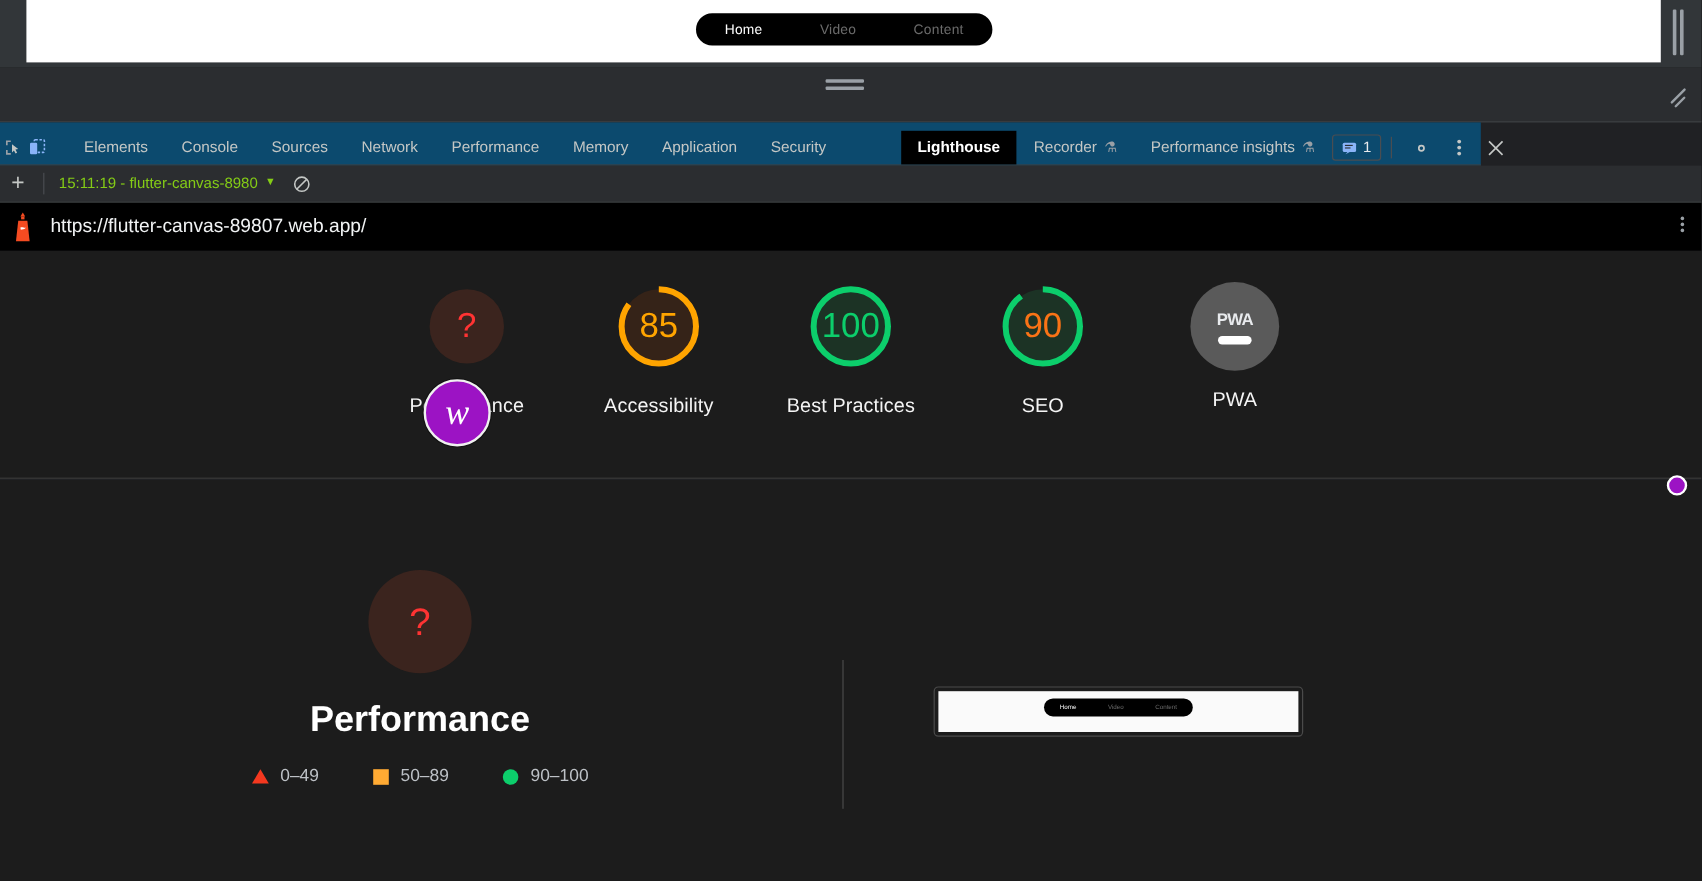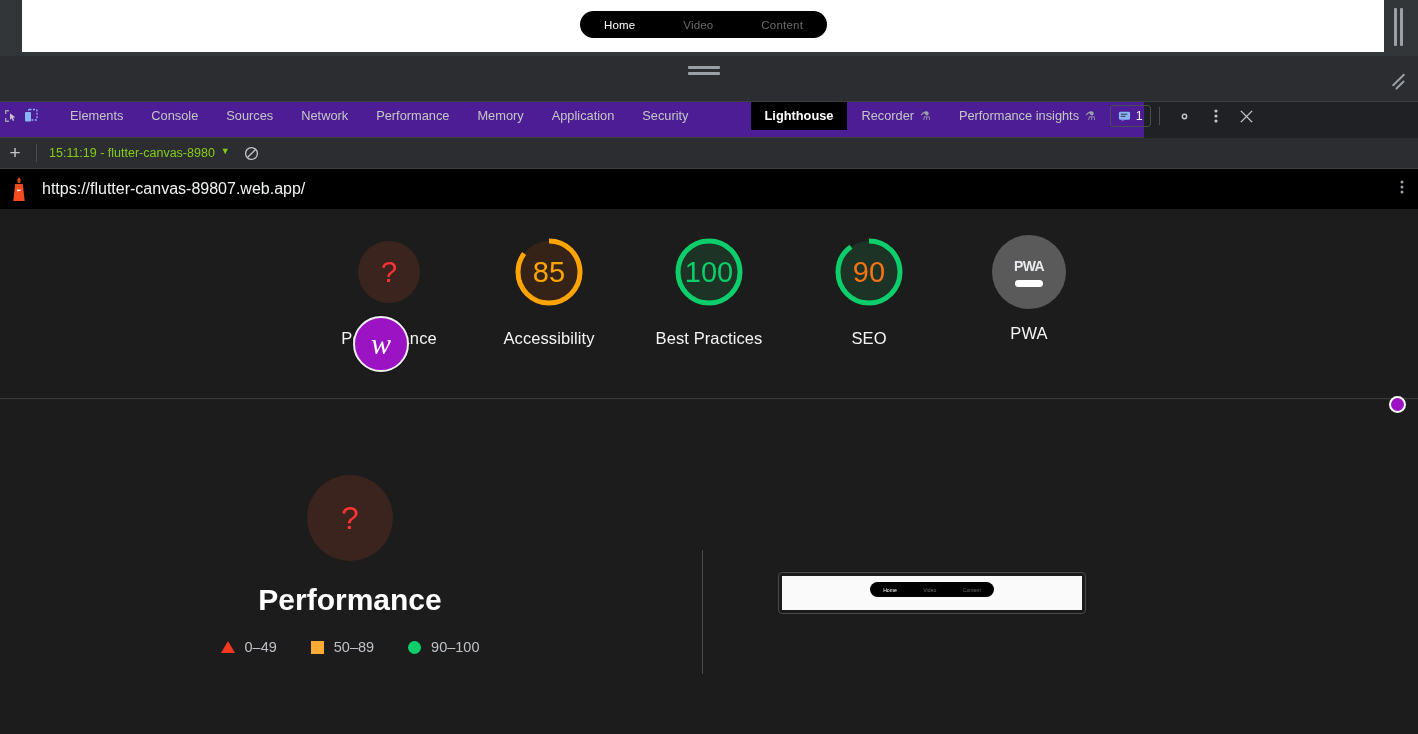--- a/index.html
+++ b/index.html
@@ -50,23 +50,23 @@
   }
   .corner-grip i {
     position: absolute; background: #9aa0a6; height: 2px; width: 17px;
     transform: rotate(-45deg); border-radius: 1px;
   }
   .corner-grip i:nth-child(1) { top: 11px; left: 2px; }
   .corner-grip i:nth-child(2) { top: 16px; left: 6px; width: 12px; }
 
   
   .devtools-tabbar {
-    position: absolute; left: 0; top: 102px; width: 1144px; height: 36px;
-    background: #4c1d95; border-bottom: 1px solid #3c4043;
-    display: flex; align-items: flex-start;
+    position: absolute; left: 0; top: 102px; width: 1234px; height: 36px;
+    background: #0c4a6e; border-bottom: 1px solid #3c4043;
+    display: flex; align-items: flex-end;
   }
   .tb-icon {
     width: 28px; height: 28px; margin-left: 3px;
     display: flex; align-items: center; justify-content: center;
     cursor: pointer;
   }
   .vsep { width: 1px; height: 18px; background: #4a4d51; margin: 0 8px; }
   .tab {
     padding: 0 14px; height: 28px; line-height: 28px;
     font-size: 12.8px; color: #c4c7c5; white-space: nowrap; cursor: pointer;
@@ -164,21 +164,21 @@
     background: #3b241e; display: flex; align-items: center; justify-content: center;
   }
   .big-gauge .q { color: #f33; font-size: 32px; }
   .perf-title { margin-top: 22px; font-size: 30px; color: #ffffff; font-weight: bold; }
   .perf-desc {
     margin-top: 16px; width: 400px; text-align: center;
     font-size: 14.5px; color: #bdc1c6; line-height: 1.72;
   }
   .perf-desc a { color: #8ab4f8; text-decoration: underline; cursor: pointer; }
   .perf-legend {
-    margin-top: 22px; display: flex; gap: 34px; align-items: center;
+    margin-top: 22px; display: flex; gap: 45px; align-items: center;
     font-size: 14.5px; color: #bdc1c6;
   }
   .lg-item { display: flex; align-items: center; gap: 10px; }
   .sw-tri {
     width: 0; height: 0; border-left: 7px solid transparent;
     border-right: 7px solid transparent; border-bottom: 12px solid #f4381f;
   }
   .sw-sq { width: 13px; height: 13px; background: #fa3; }
   .sw-cir { width: 13px; height: 13px; border-radius: 50%; background: #0cce6b; }
 

